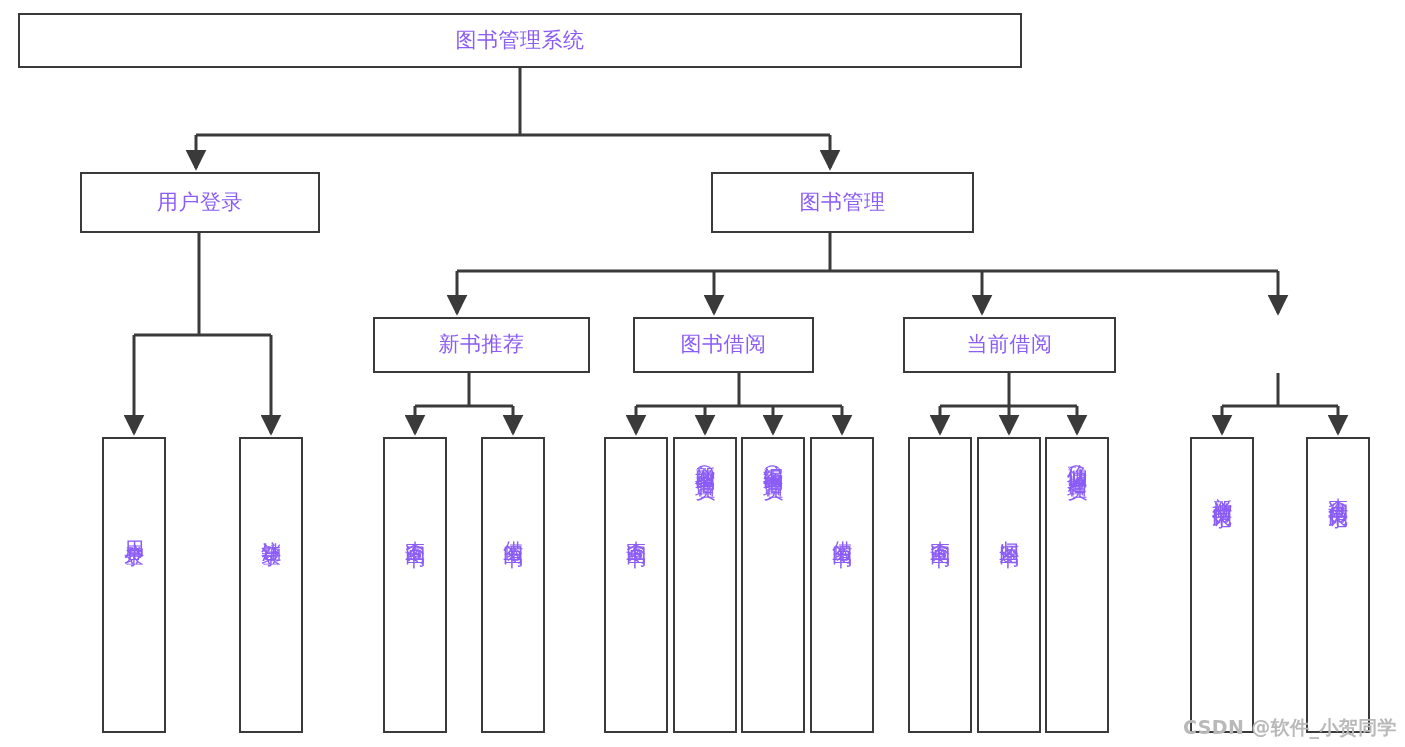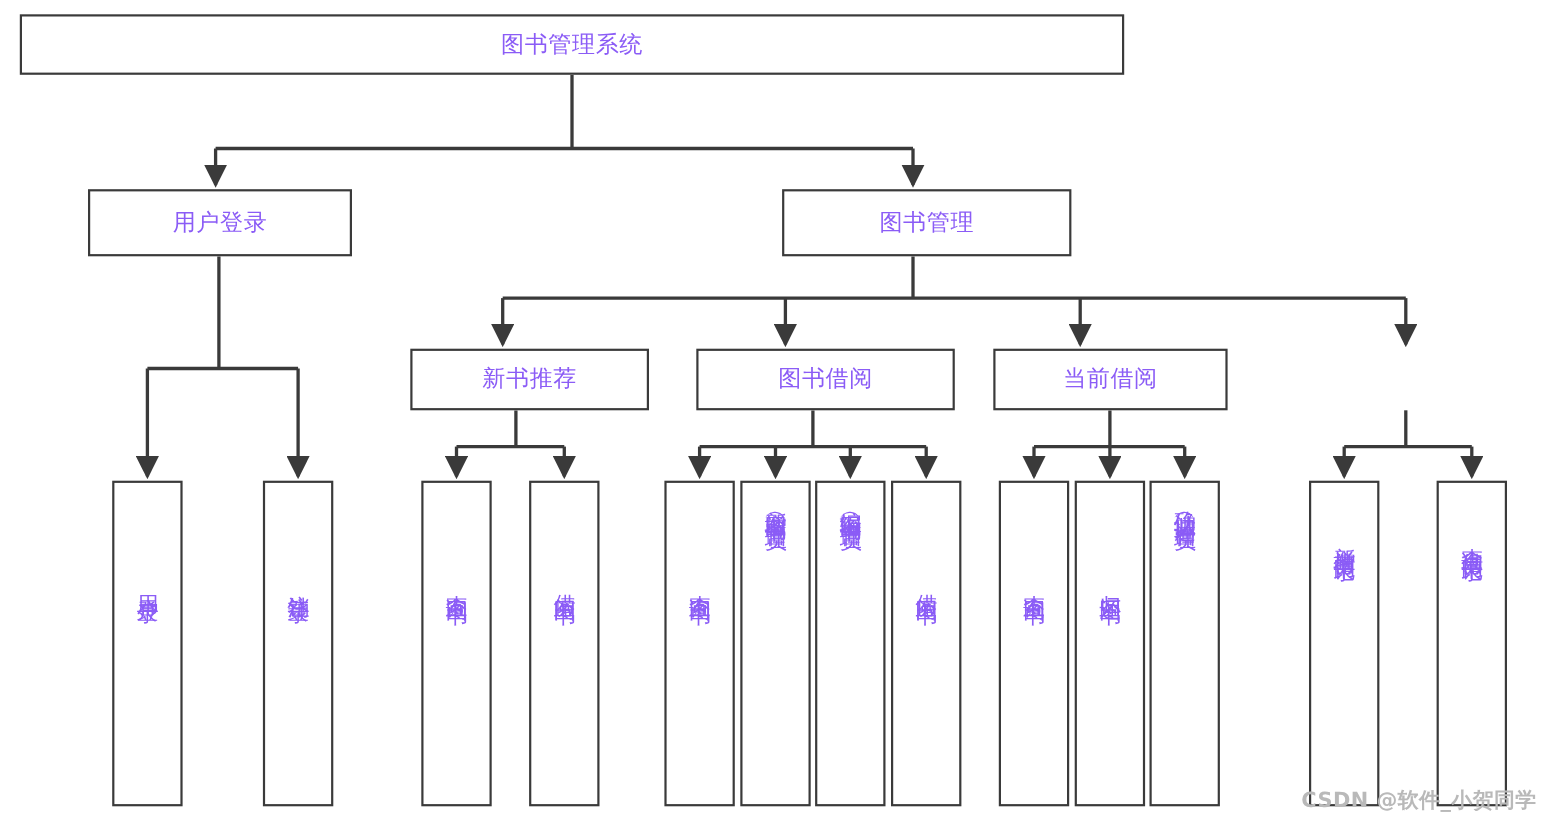--- a/index.html
+++ b/index.html
@@ -141,21 +141,21 @@
   </div>
 
   <div class="node h" style="left:711px; top:172px; width:263px; height:61px;">
     <span class="node-label">图书管理</span>
   </div>
 
   <div class="node h" style="left:361px; top:317px; width:217px; height:56px;margin-left:12px;">
     <span class="node-label">新书推荐</span>
   </div>
 
-  <div class="node h" style="left:633px; top:317px; width:235px; height:56px;">
+  <div class="node h" style="left:633px; top:317px; width:181px; height:56px;">
     <span class="node-label">图书借阅</span>
   </div>
 
   <div class="node h" style="left:903px; top:317px; width:213px; height:56px;text-align:center;">
     <span class="node-label">当前借阅</span>
   </div>
 
 
   <div class="node v" style="left:102px; top:437px; width:64px; height:296px; padding-top:86px;">
     <span class="node-label">用户登录</span>

